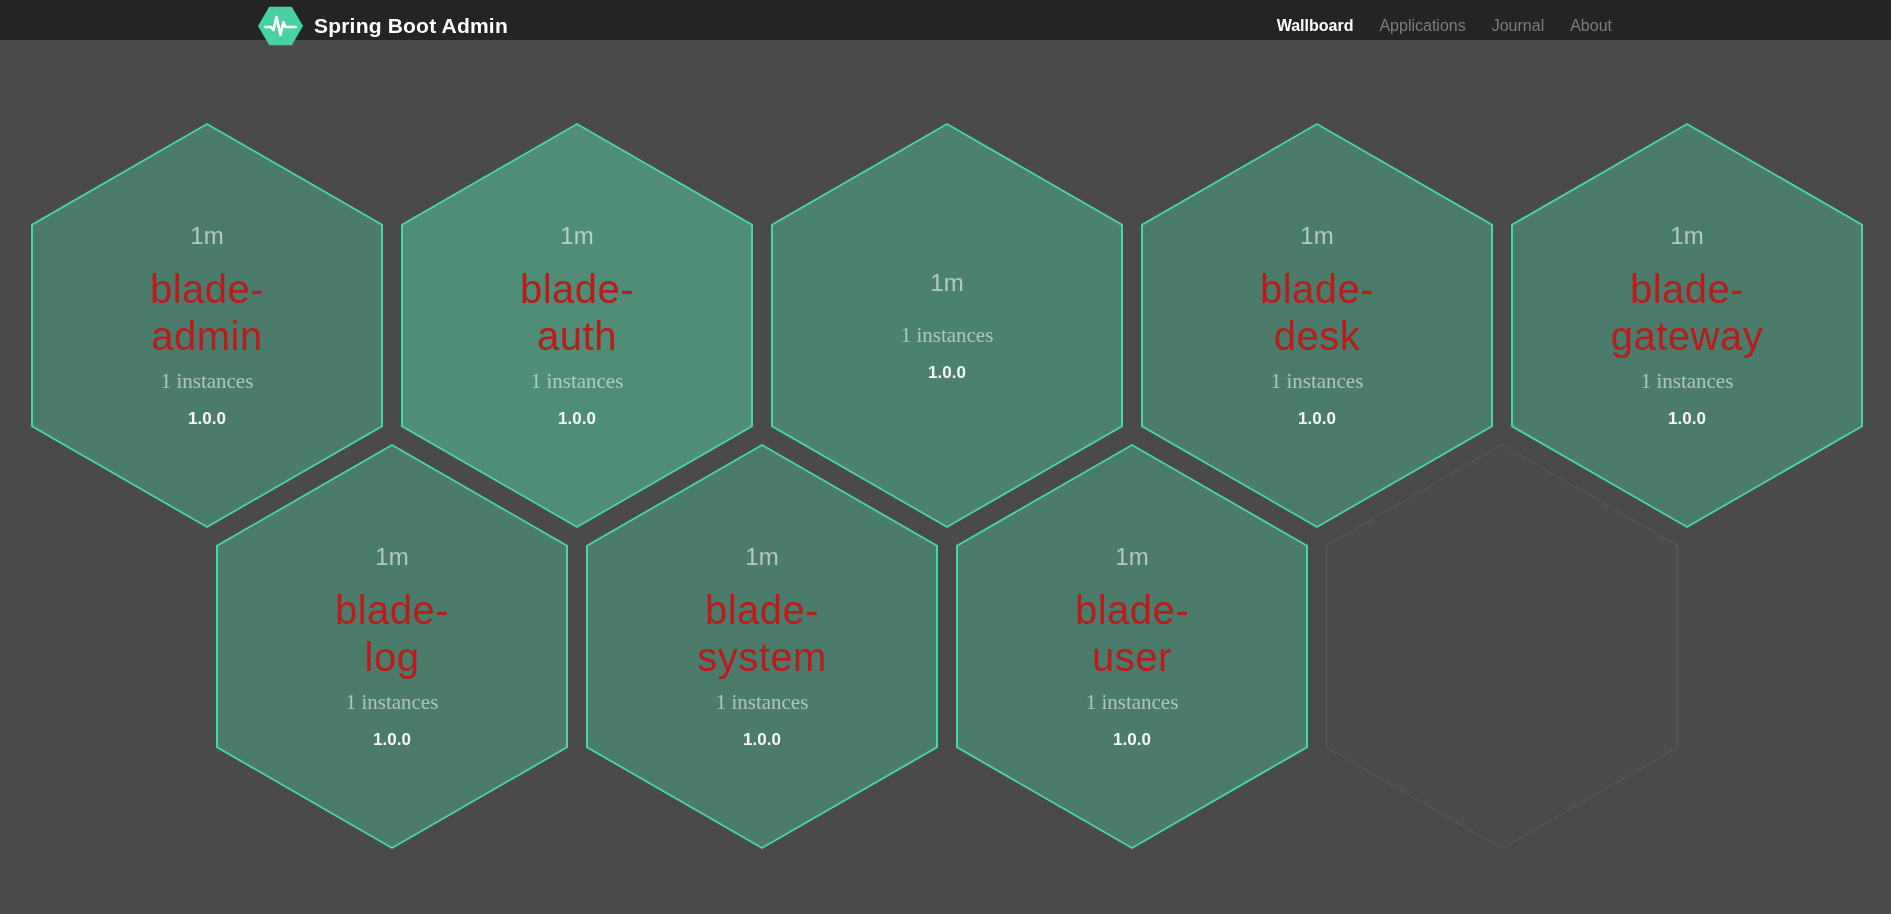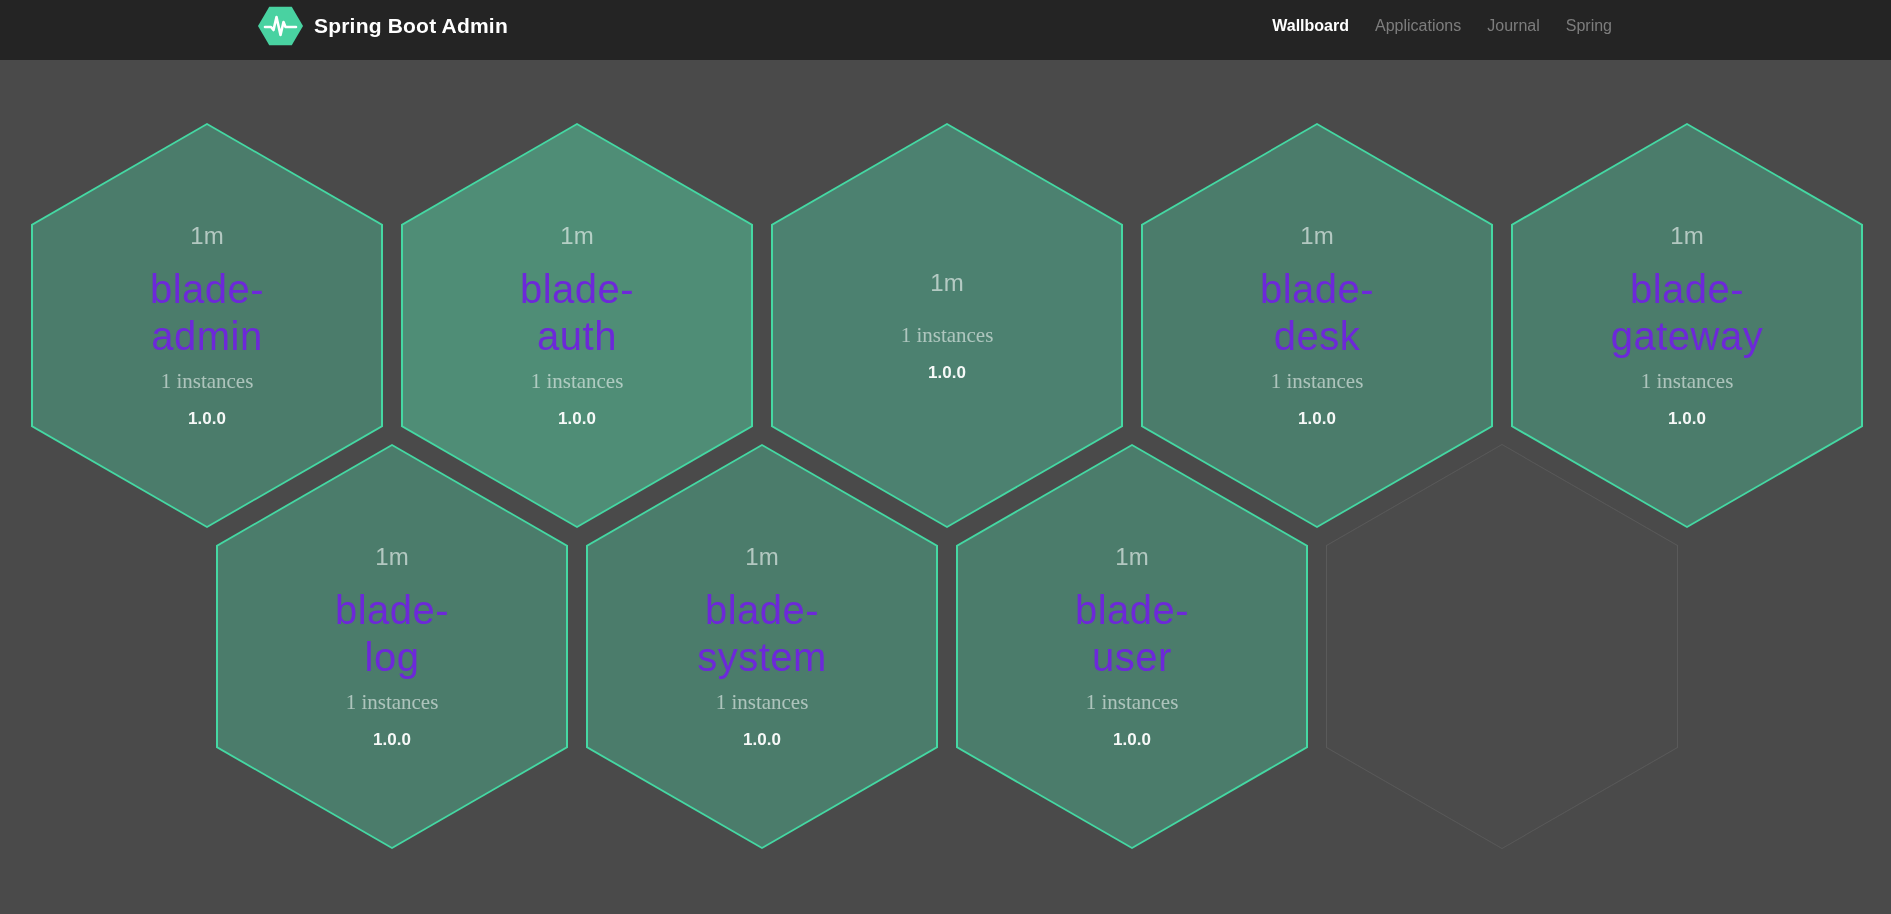--- a/index.html
+++ b/index.html
@@ -20,21 +20,21 @@
   }
   .app{
     position:relative;
     width:1891px;height:914px;
     background:var(--background);
     overflow:hidden;
   }
   
   .topbar{
     position:absolute;left:0;top:0;
-    width:100%;height:60px;
+    width:100%;height:40px;
     background:var(--header-background);
   }
   .brand{
     position:absolute;left:258px;top:0;height:52px;
     display:flex;align-items:center;
     text-decoration:none;cursor:pointer;
   }
   .brand-logo{
     position:relative;
     width:45px;height:40px;
@@ -90,21 +90,21 @@
     color:#fff;
   }
   .hex-uptime{
     font-size:24px;font-weight:300;
     color:rgba(255,255,255,.58);
     margin-bottom:16px;
   }
   .hex-name{
     font-size:40px;font-weight:300;
     line-height:1.17;
-    color:#6d28d9;
+    color:#b91c1c;
     white-space:pre-line;
     letter-spacing:.5px;
   }
   .hex-instances{
     font-size:21px;font-weight:300;
     color:rgba(255,255,255,.55);
     margin-top:10px;
     font-family:Liberation Serif, serif;
   }
   .hex-version{
@@ -136,21 +136,21 @@
         <svg width="37" height="32" viewBox="0 0 37 32">
           <polyline points="3,17 9,17 11.5,20 14.5,7 18.5,25 21.5,12 23.5,17 34,17" fill="none" stroke="#ffffff" stroke-width="2.6" stroke-linecap="round" stroke-linejoin="round"></polyline>
         </svg>
       </span>
       <span class="brand-title">Spring Boot Admin</span>
     </a>
     <nav class="nav">
       <a class="active">Wallboard</a>
       <a>Applications</a>
       <a>Journal</a>
-      <a>Spring</a>
+      <a>About</a>
     </nav>
   </header>
 
   <main class="board">
 
     <div class="hex-empty">
       <div class="hex-inner"></div>
     </div>
   <div class="hex" style="left: 31px; top: 71px;">
     <div class="hex-inner" style="background: rgb(75, 124, 107);"></div>

